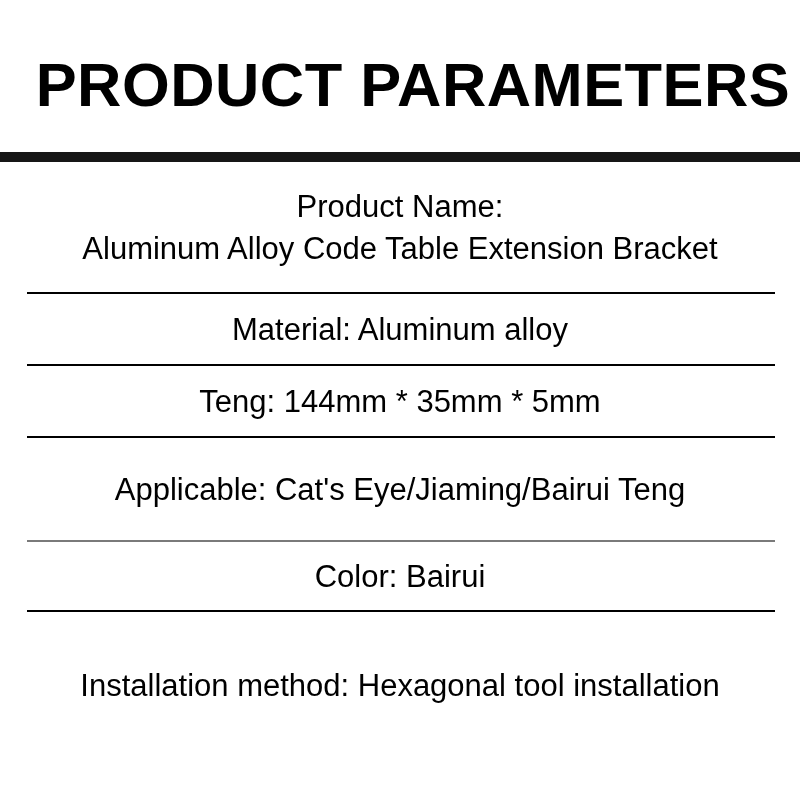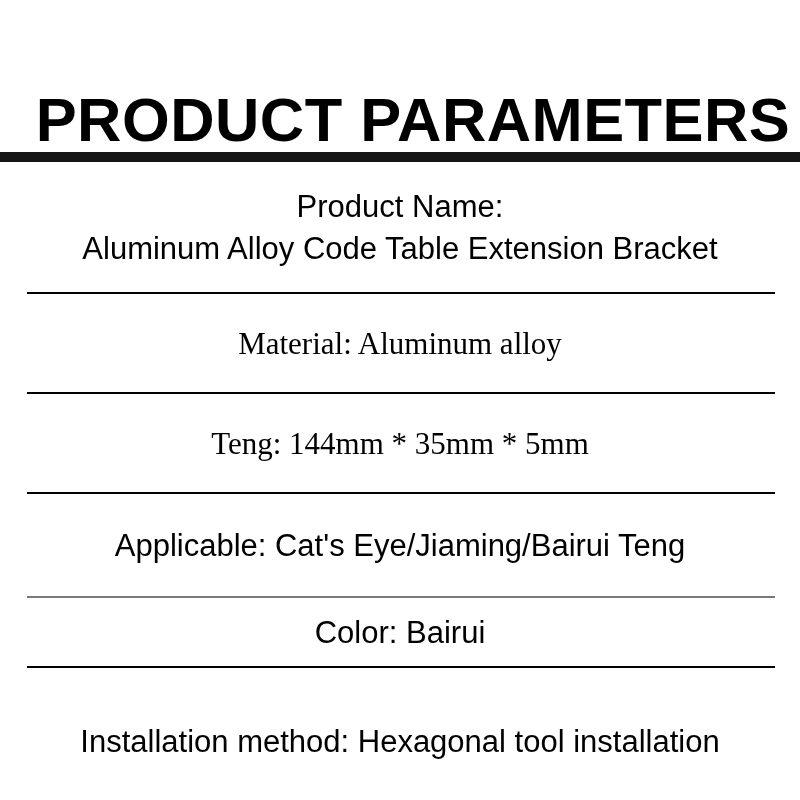--- a/index.html
+++ b/index.html
@@ -23,21 +23,21 @@
   }
 
   
   .header {
     position: absolute;
     left: 0;
     top: 0;
     width: 800px;
     height: 152px;
     display: flex;
-    align-items: flex-end;
+    align-items: center;
     justify-content: center;
   }
   .header-title {
     display: block;
     width: 736px;
     text-align: center;
     font-family: "Liberation Sans", "DejaVu Sans", sans-serif;
     font-weight: 700;
     font-size: 62px;
     line-height: 64px;
@@ -80,21 +80,21 @@
     width: 760px;
     text-align: center;
     font-size: 31px;
     line-height: 42px;
     font-weight: 400;
     color: #000000;
     white-space: pre-line;
   }
   
   .row-h-132 { height: 132px; }
-  .row-h-78  { height: 100px; font-family: Liberation Serif, serif; }
+  .row-h-78  { height: 72px; }
   .row-h-80  { height: 104px; }
   .row-h-70  { height: 70px; }
   .row-h-120 { height: 120px; align-items: center; padding-top: 28px; box-sizing: border-box; }
 
   .spec-divider {
     position: absolute;
     left: 27px;
     width: 748px;
     height: 2px;
     background: #000000;

